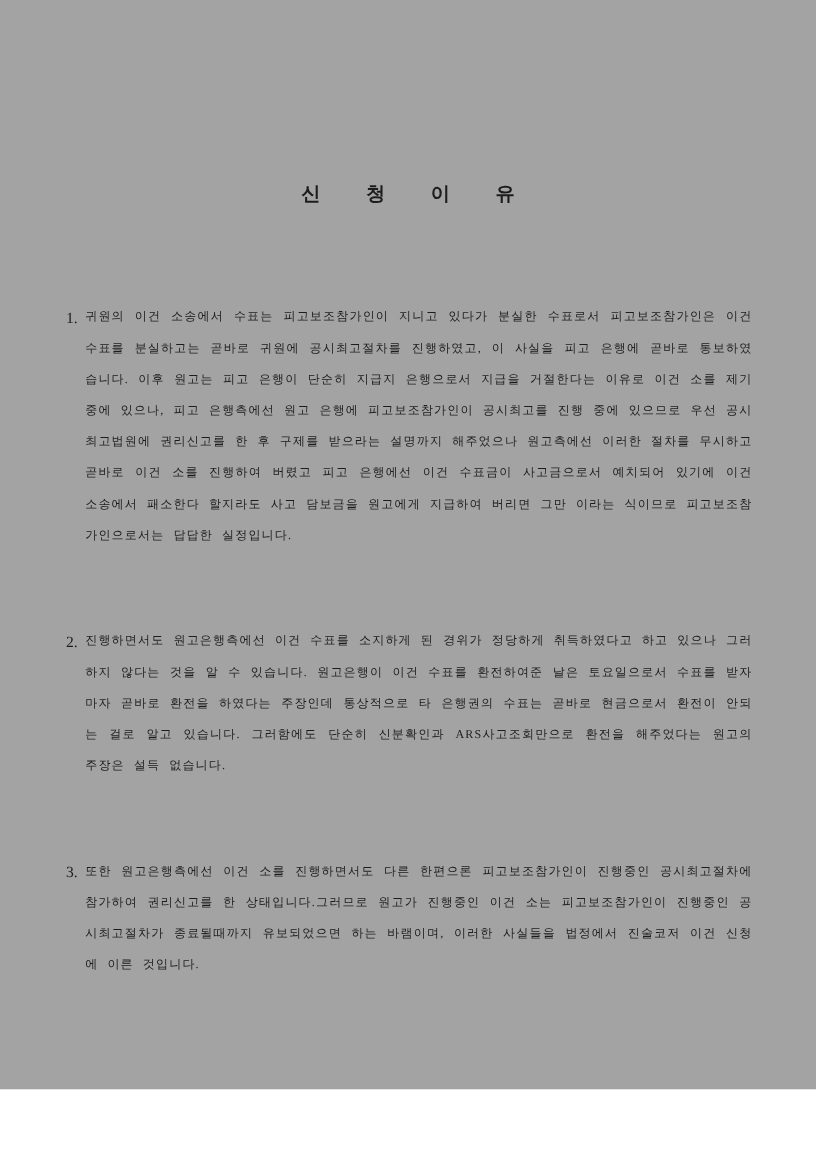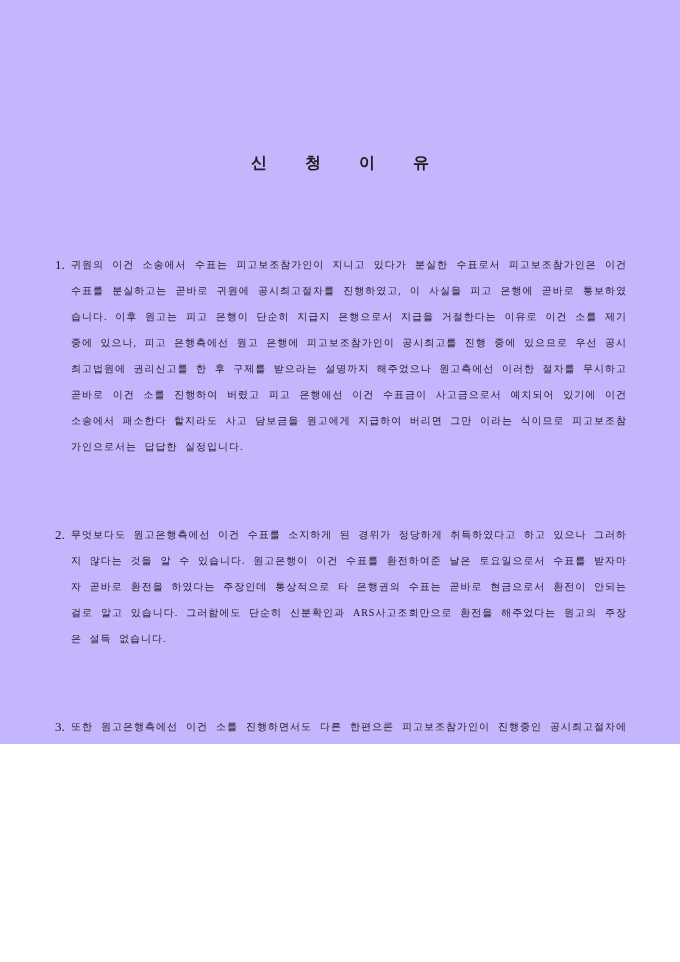--- a/index.html
+++ b/index.html
@@ -3,23 +3,23 @@
 <meta charset="utf-8">
 <style>
   html, body {
     margin: 0;
     padding: 0;
     background: #ffffff;
   }
   .page {
     position: relative;
     width: 680px;
-    height: 744px;
+    height: 908px;
     margin: 0 auto;
-    background: #c4b5fd;
+    background: #a3a3a3;
     color: #1c1c1c;
     font-family: "Liberation Serif", "DejaVu Serif", serif;
     overflow: hidden;
     box-sizing: border-box;
     padding: 150px 53px 0 55px;
   }
   .doc-title {
     text-align: center;
     font-size: 16px;
     font-weight: bold;
@@ -58,21 +58,21 @@
 
   <h1 class="doc-title">신 청 이 유</h1>
 
   <div class="para">
     <span class="para-num">1.</span>
     <span class="para-text">귀원의 이건 소송에서 수표는 피고보조참가인이 지니고 있다가 분실한 수표로서 피고보조참가인은 이건 수표를 분실하고는 곧바로 귀원에 공시최고절차를 진행하였고, 이 사실을 피고 은행에 곧바로 통보하였습니다. 이후 원고는 피고 은행이 단순히 지급지 은행으로서 지급을 거절한다는 이유로 이건 소를 제기 중에 있으나, 피고 은행측에선 원고 은행에 피고보조참가인이 공시최고를 진행 중에 있으므로 우선 공시최고법원에 권리신고를 한 후 구제를 받으라는 설명까지 해주었으나 원고측에선 이러한 절차를 무시하고 곧바로 이건 소를 진행하여 버렸고 피고 은행에선 이건 수표금이 사고금으로서 예치되어 있기에 이건 소송에서 패소한다 할지라도 사고 담보금을 원고에게 지급하여 버리면 그만 이라는 식이므로 피고보조참가인으로서는 답답한 실정입니다.</span>
   </div>
 
   <div class="para">
     <span class="para-num">2.</span>
-    <span class="para-text">무엇보다도 원고은행측에선 이건 수표를 소지하게 된 경위가 정당하게 취득하였다고 하고 있으나 그러하지 않다는 것을 알 수 있습니다. 원고은행이 이건 수표를 환전하여준 날은 토요일으로서 수표를 받자마자 곧바로 환전을 하였다는 주장인데 통상적으로 타 은행권의 수표는 곧바로 현금으로서 환전이 안되는 걸로 알고 있습니다. 그러함에도 단순히 신분확인과 ARS사고조회만으로 환전을 해주었다는 원고의 주장은 설득 없습니다.</span>
+    <span class="para-text">진행하면서도 원고은행측에선 이건 수표를 소지하게 된 경위가 정당하게 취득하였다고 하고 있으나 그러하지 않다는 것을 알 수 있습니다. 원고은행이 이건 수표를 환전하여준 날은 토요일으로서 수표를 받자마자 곧바로 환전을 하였다는 주장인데 통상적으로 타 은행권의 수표는 곧바로 현금으로서 환전이 안되는 걸로 알고 있습니다. 그러함에도 단순히 신분확인과 ARS사고조회만으로 환전을 해주었다는 원고의 주장은 설득 없습니다.</span>
   </div>
 
   <div class="para">
     <span class="para-num">3.</span>
     <span class="para-text">또한 원고은행측에선 이건 소를 진행하면서도 다른 한편으론 피고보조참가인이 진행중인 공시최고절차에 참가하여 권리신고를 한 상태입니다.그러므로 원고가 진행중인 이건 소는 피고보조참가인이 진행중인 공시최고절차가 종료될때까지 유보되었으면 하는 바램이며, 이러한 사실들을 법정에서 진술코저 이건 신청에 이른 것입니다.</span>
   </div>
 
 </div>
 
 </body></html>

